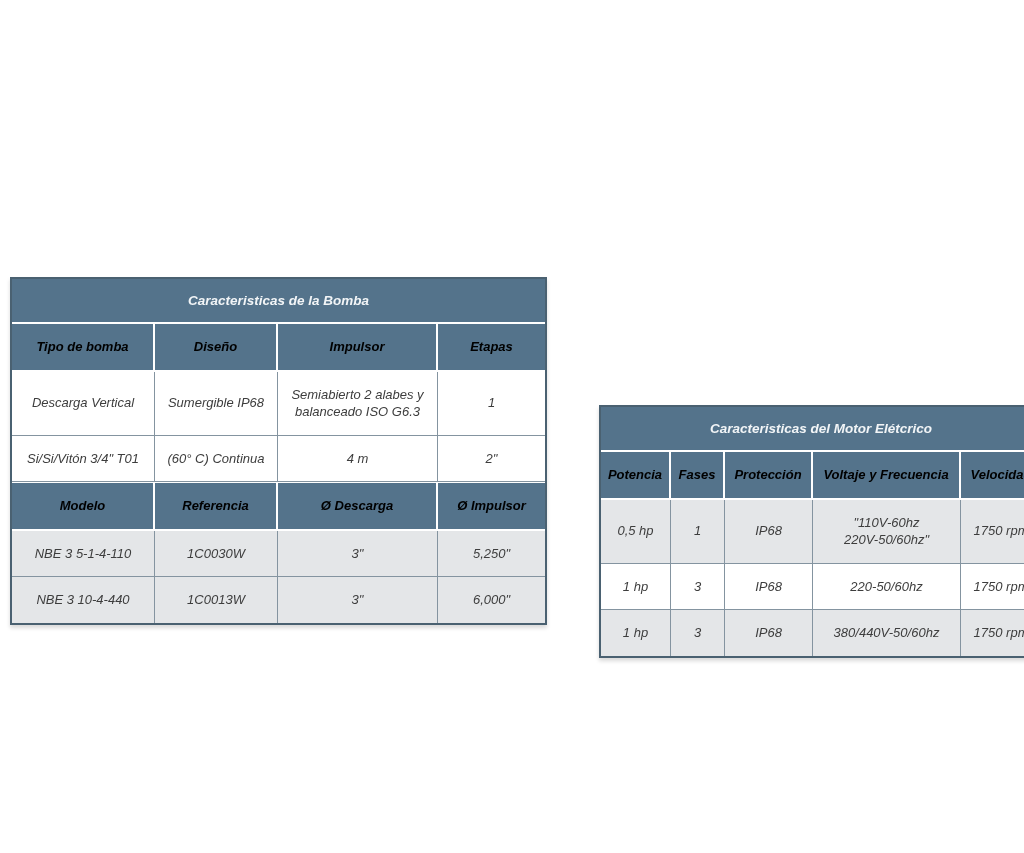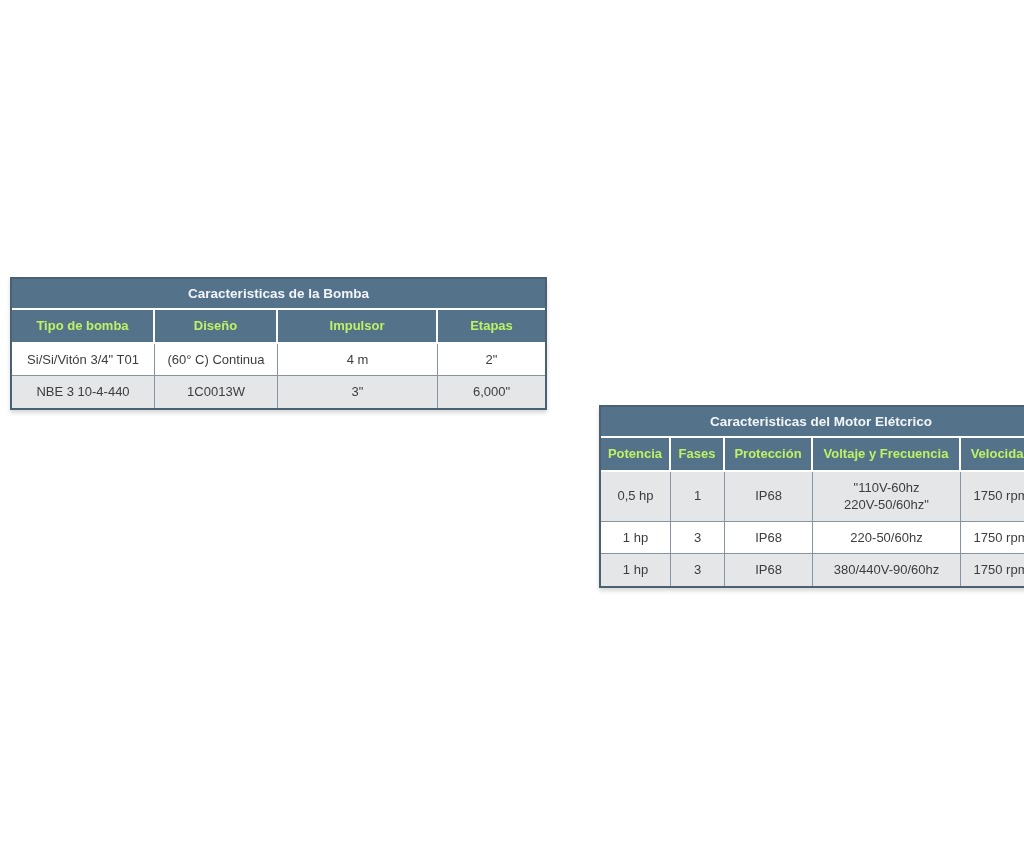--- a/index.html
+++ b/index.html
@@ -24,36 +24,37 @@
   .spec-table table {
     border-spacing: 0;
     table-layout: fixed;
     width: 100%;
     height: 100%;
   }
   .pump-pos { left: 10px; top: 277px; width: 533px; }
   .motor-pos { left: 599px; top: 405px; width: 440px; }
 
   th, td {
-    padding: 7px 4px;
+    padding: 14px 4px;
     text-align: center;
     vertical-align: middle;
     white-space: pre-line;
     overflow: hidden;
+    font-style: italic;
   }
   th.title-cell {
     background: #54738b;
     color: #f2f5f7;
     font-weight: bold;
     font-size: 13.5px;
     border-bottom: 2px solid #ffffff;
   }
   tr.head th {
     background: #54738b;
-    color: #bef264;
+    color: #000000;
     font-weight: bold;
     font-size: 13px;
     line-height: 1.35;
     border-bottom: 2px solid #ffffff;
     border-right: 2px solid #ffffff;
     border-top: 1px solid #ffffff;
   }
   tr.head th:last-child { border-right: none; margin-top: 28px; }
   tr.first-head th { border-top: none; }
   tr.data td {
@@ -97,25 +98,43 @@
       <tbody>
           <tr class="title-row">
         <th class="title-cell" colspan="4">Caracteristicas de la Bomba</th>
       </tr>
       <tr class="head first-head h1">
         <th>Tipo de bomba</th>
         <th>Diseño</th>
         <th>Impulsor</th>
         <th>Etapas</th>
       </tr>
+      <tr class="data d1">
+        <td>Descarga Vertical</td>
+        <td>Sumergible IP68</td>
+        <td>Semiabierto 2 alabes y balanceado ISO G6.3</td>
+        <td>1</td>
+      </tr>
       <tr class="data d2">
         <td>Si/Si/Vitón 3/4" T01</td>
         <td>(60° C) Continua</td>
         <td>4 m</td>
         <td>2"</td>
+      </tr>
+      <tr class="head h3">
+        <th>Modelo</th>
+        <th>Referencia</th>
+        <th>Ø Descarga</th>
+        <th>Ø Impulsor</th>
+      </tr>
+      <tr class="data alt d3">
+        <td>NBE 3 5-1-4-110</td>
+        <td>1C0030W</td>
+        <td>3"</td>
+        <td>5,250"</td>
       </tr>
       <tr class="data alt last d3">
         <td>NBE 3 10-4-440</td>
         <td>1C0013W</td>
         <td>3"</td>
         <td>6,000"</td>
       </tr>
     </tbody>
       </table>
   </div>
@@ -152,20 +171,20 @@
         <td>1 hp</td>
         <td>3</td>
         <td>IP68</td>
         <td>220-50/60hz</td>
         <td>1750 rpm</td>
       </tr>
       <tr class="data alt last d2">
         <td>1 hp</td>
         <td>3</td>
         <td>IP68</td>
-        <td>380/440V-90/60hz</td>
+        <td>380/440V-50/60hz</td>
         <td>1750 rpm</td>
       </tr>
     </tbody>
       </table>
   </div>
 
 </div>
 
 </body></html>

